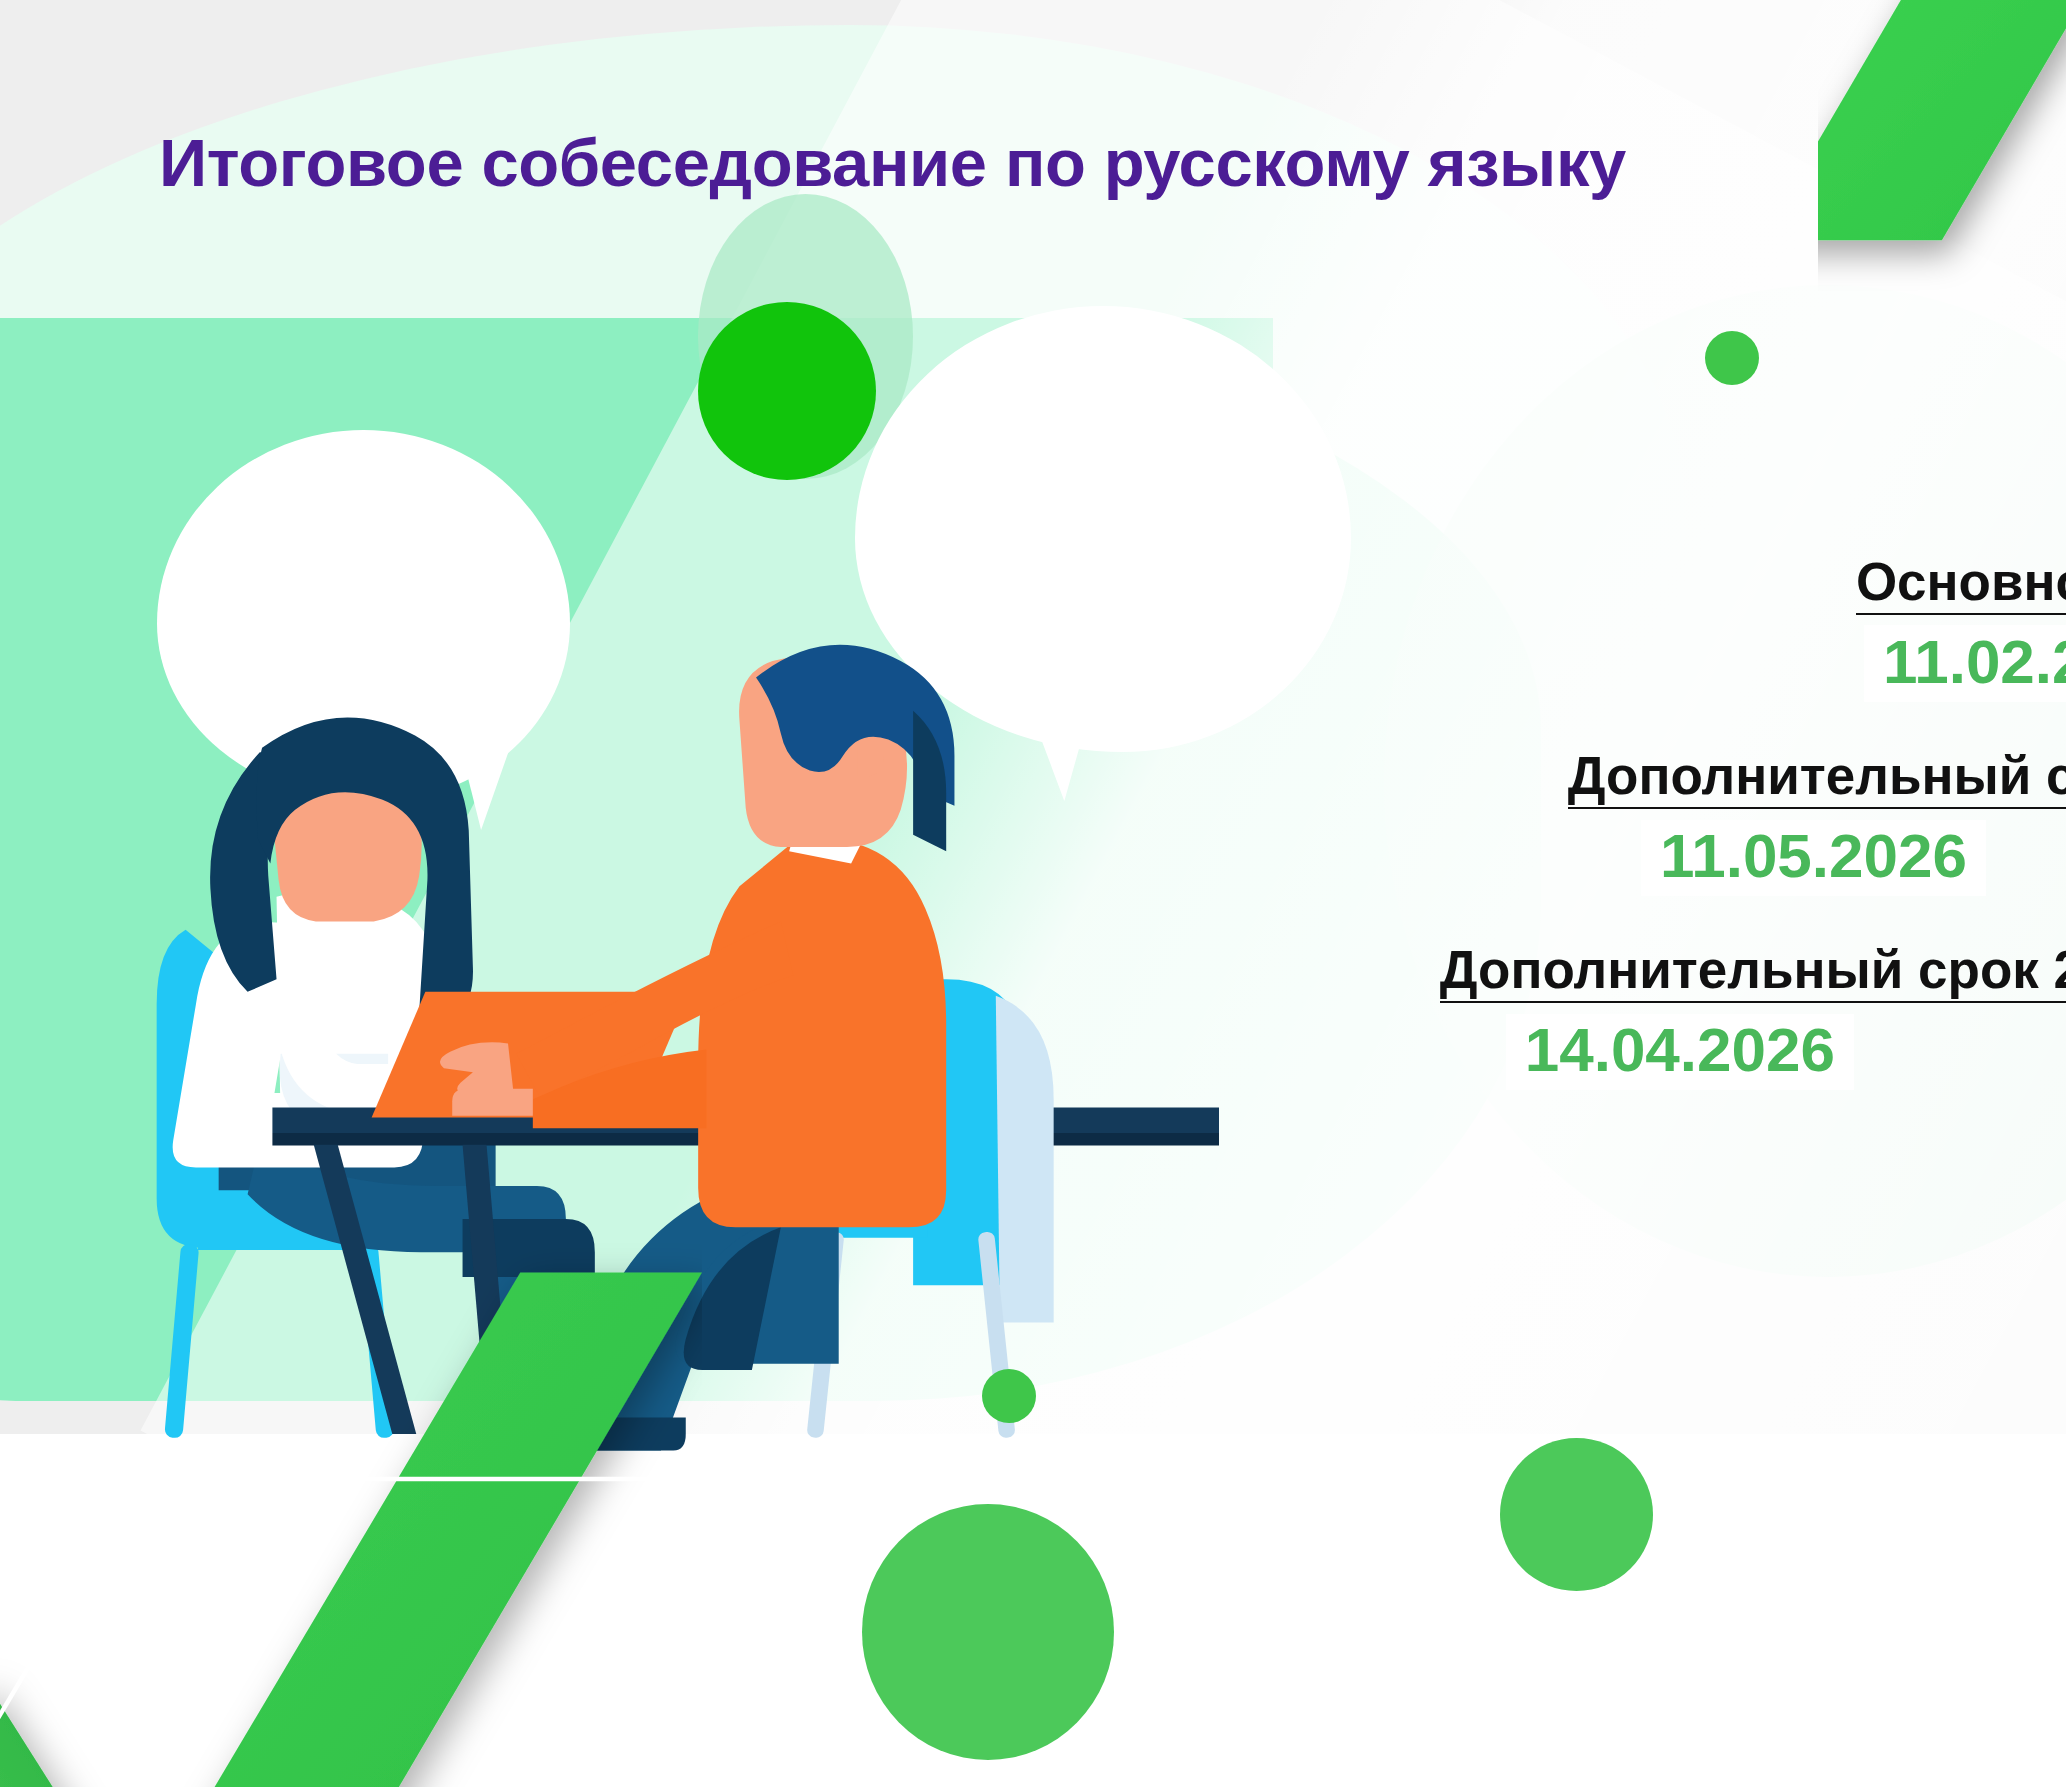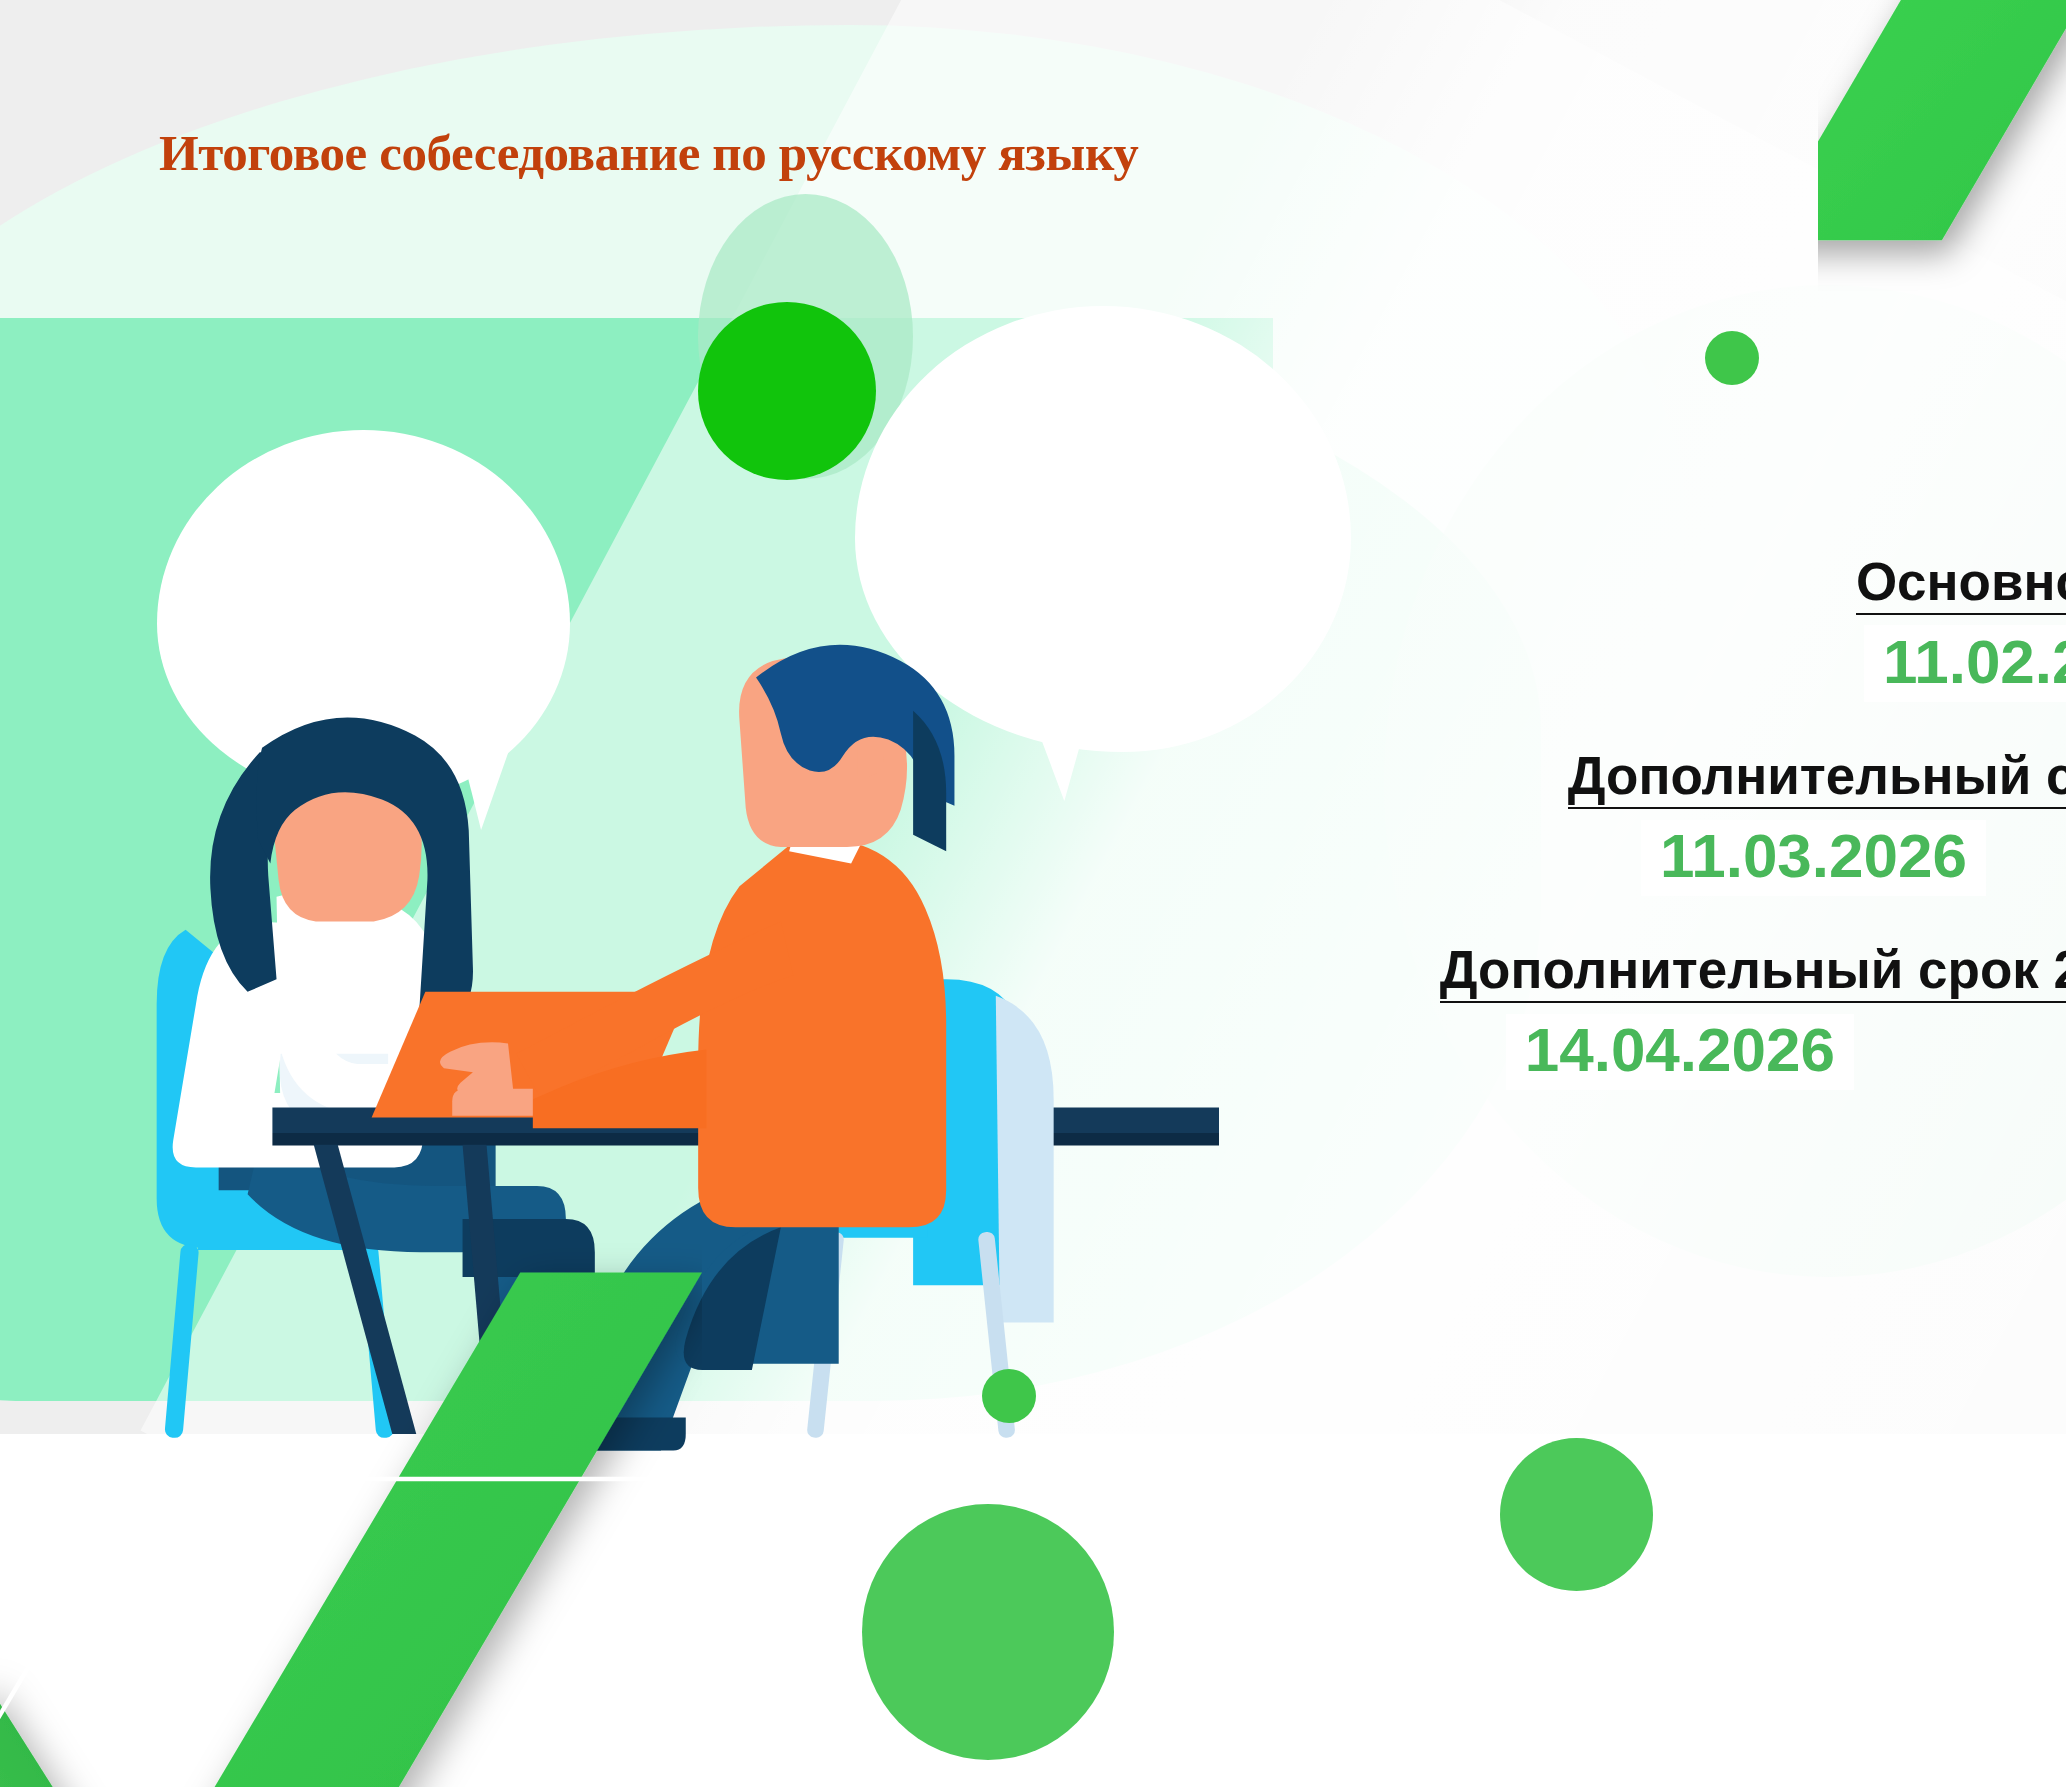--- a/index.html
+++ b/index.html
@@ -101,26 +101,25 @@
   }
   .ribbon svg{display:block;}
 
   
   .illus{left:136px;top:632px;width:1083px;height:860px;}
   .illus svg{display:block;width:100%;height:100%;}
 
   
   .title{
     left:159px;top:124px;
-    font-size:51px;
+    font-size:67px;
     font-weight:700;
-    color:#c2410c;
+    color:#4c1d95;
     letter-spacing:-0.4px;
     white-space:nowrap;
-    font-family:Liberation Serif, serif;
   }
 
   
   .dates{
     left:1033px;top:554px;width:1302px;
     display:flex;flex-direction:column;align-items:flex-end;
   }
   .date-block{display:flex;flex-direction:column;align-items:flex-end;}
   .date-block + .date-block{margin-top:46px;}
   .date-label{
@@ -311,21 +310,21 @@
     <div class="date-block">
       <div class="date-label b1">Основной срок</div>
       <div class="date-value-wrap v1">
         <div class="date-value">11.02.2026</div>
       </div>
     </div>
 
     <div class="date-block">
       <div class="date-label b2">Дополнительный срок 1</div>
       <div class="date-value-wrap v2">
-        <div class="date-value">11.03.2026</div>
+        <div class="date-value">11.05.2026</div>
       </div>
     </div>
 
     <div class="date-block">
       <div class="date-label b3">Дополнительный срок 2</div>
       <div class="date-value-wrap v3">
         <div class="date-value">14.04.2026</div>
       </div>
     </div>
 

